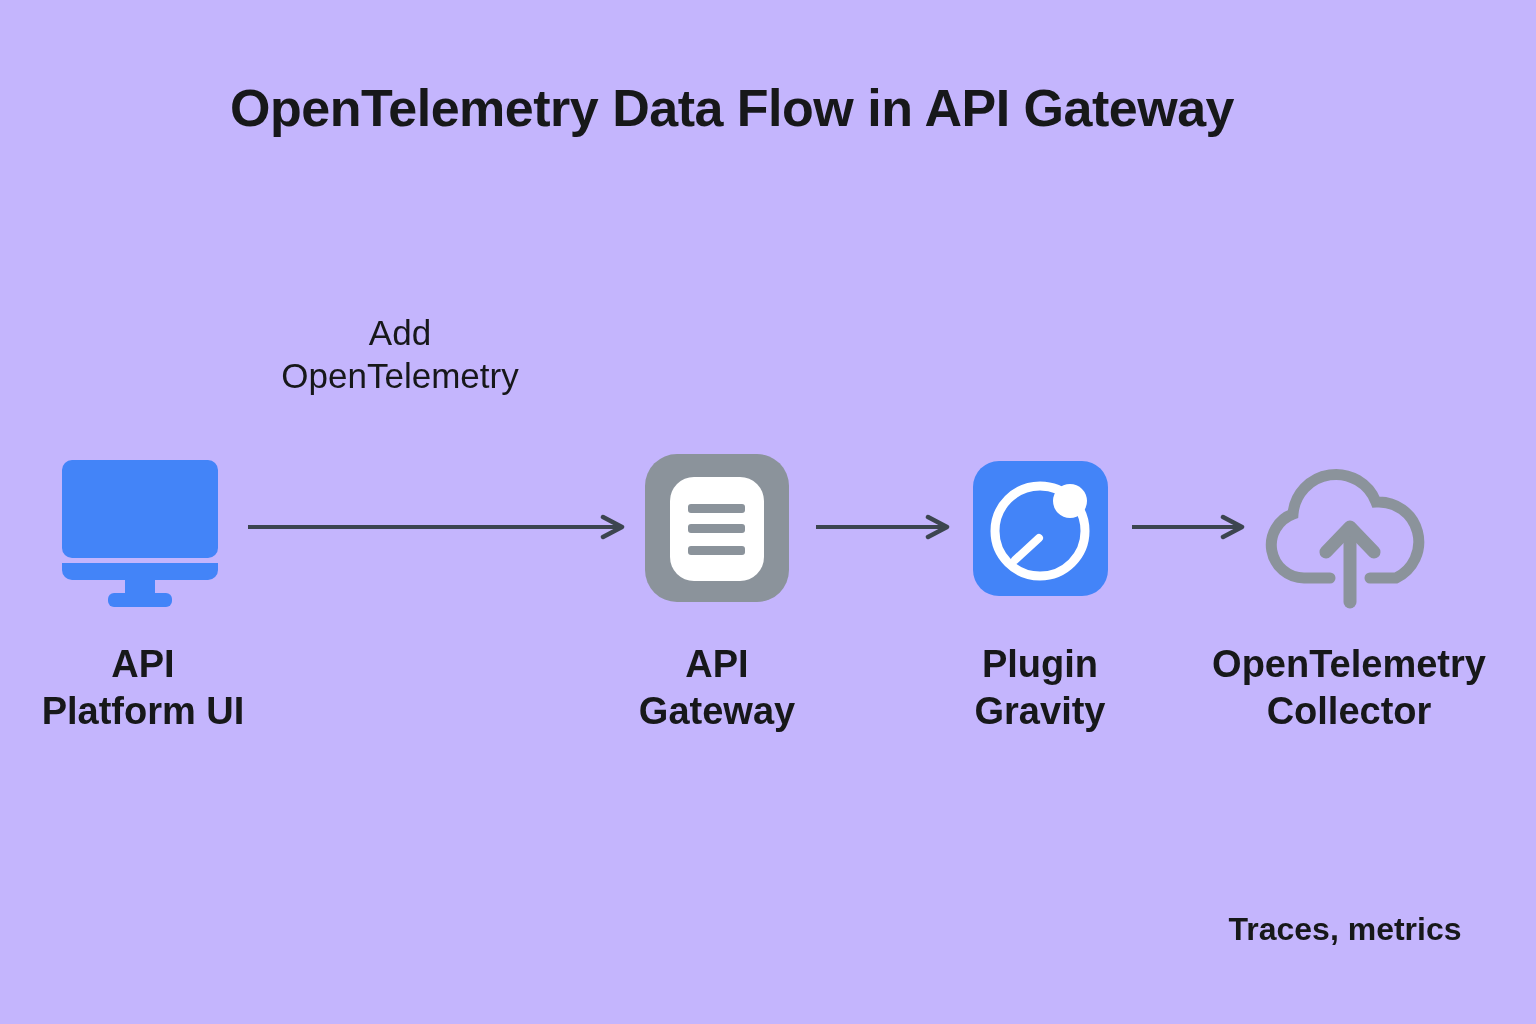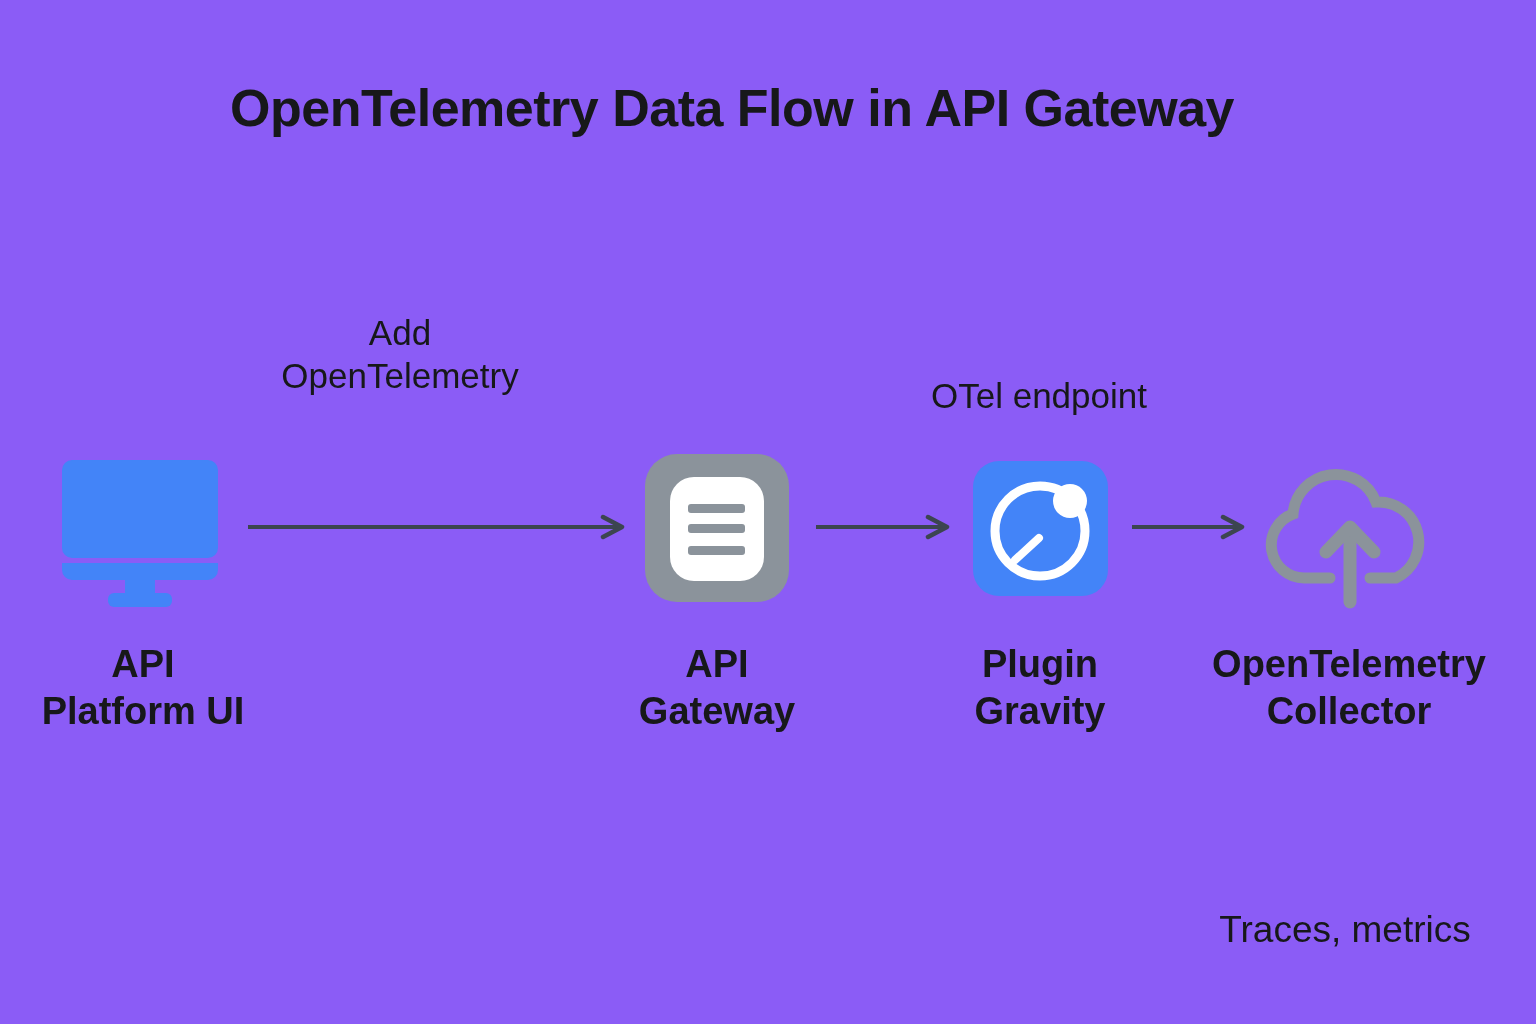--- a/index.html
+++ b/index.html
@@ -8,21 +8,21 @@
     --arrow: #3C4550;
     --text: #17181A;
   }
   * { margin: 0; padding: 0; box-sizing: border-box; }
   html, body { background: #ffffff; }
   body { font-family: "Liberation Sans", sans-serif; color: var(--text); }
   .canvas {
     position: relative;
     width: 1536px;
     height: 1024px;
-    background: #8b5cf6;
+    background: #c4b5fd;
     overflow: hidden;
   }
   .abs { position: absolute; }
   .diagram-title {
     left: 0; top: 78px; width: 1464px;
     text-align: center;
     font-size: 52px;
     font-weight: 700;
     letter-spacing: -0.5px;
     color: var(--text);
@@ -41,22 +41,22 @@
     text-align: center;
     font-size: 35px;
     font-weight: 400;
     line-height: 43px;
     color: var(--text);
   }
   .edge-label span { display: block; }
   .footnote {
     left: 1175px; top: 908px; width: 340px;
     text-align: center;
-    font-size: 37px;
-    font-weight: 400;
+    font-size: 32px;
+    font-weight: 700;
     line-height: 43px;
     color: var(--text);
   }
   .footnote span { display: block; }
   svg { display: block; }
   .arrow-line { stroke: var(--arrow); stroke-width: 4; }
   .arrow-head { stroke: var(--arrow); stroke-width: 4.5; fill: none; stroke-linecap: round; stroke-linejoin: round; }
 </style>
 </head>
 <body>
@@ -101,23 +101,20 @@
         <rect x="43" y="70" width="57" height="9" rx="3" fill="var(--gray)"></rect>
         <rect x="43" y="92" width="57" height="9" rx="3" fill="var(--gray)"></rect>
       </svg>
     </span>
   </div>
   <div class="abs node-label" style="left:547px;">
     <span>API</span>
     <span>Gateway</span>
   </div>
 
-  <div class="abs edge-label" style="left:909px; top:374px; width:260px;">
-    <span>OTel endpoint</span>
-  </div>
 
   <span class="abs" style="left:816px; top:512px;">
     <svg width="134" height="30" viewBox="0 0 134 30">
       <line class="arrow-line" x1="0" y1="15" x2="127" y2="15"></line>
       <path class="arrow-head" d="M 112,5 L 131,15 L 112,25"></path>
     </svg>
   </span>
 
   <div class="abs" style="left:973px; top:461px;">
     <span>

